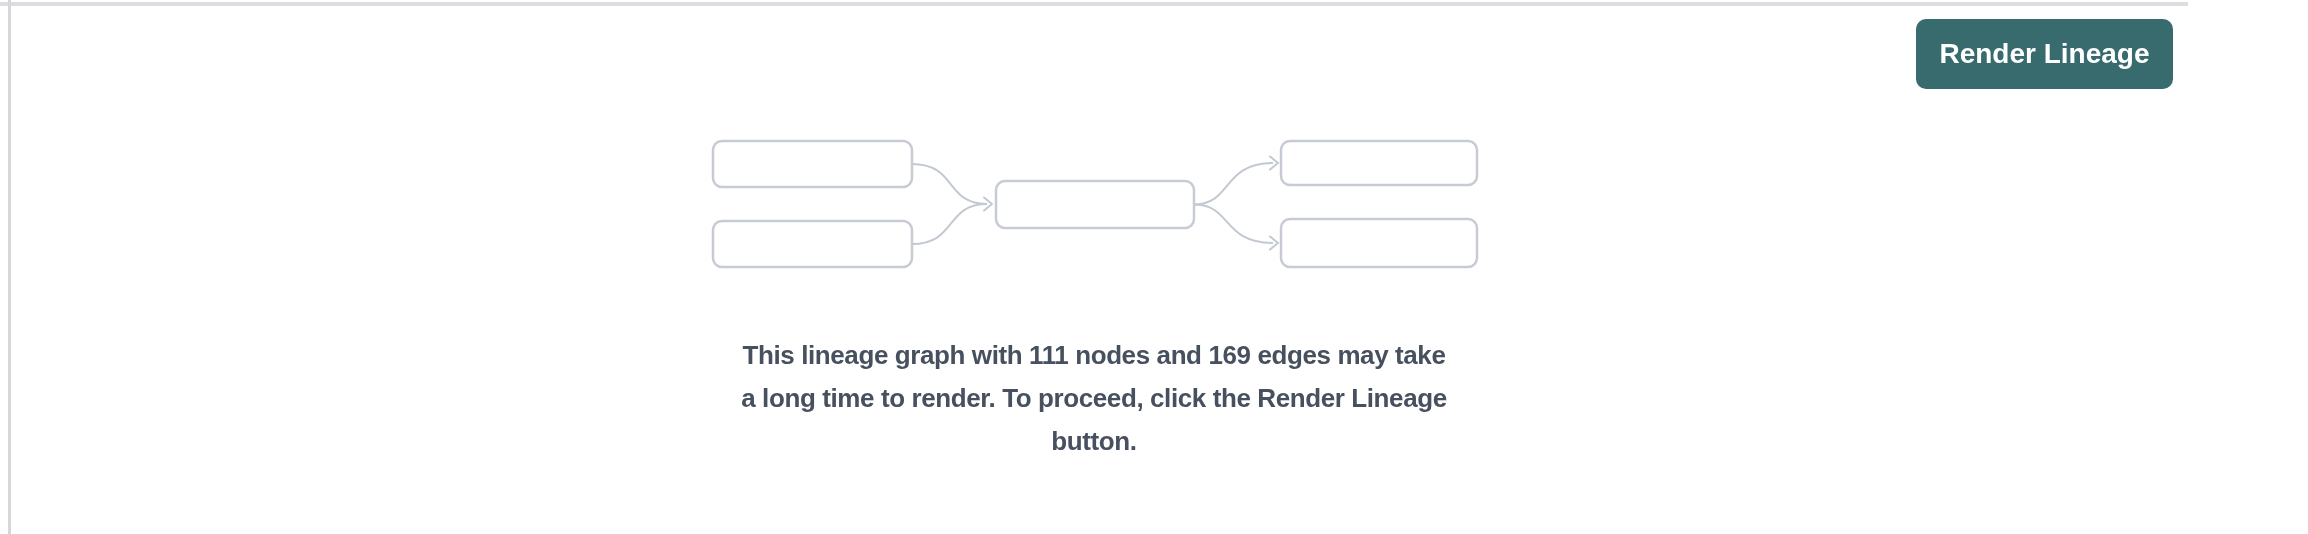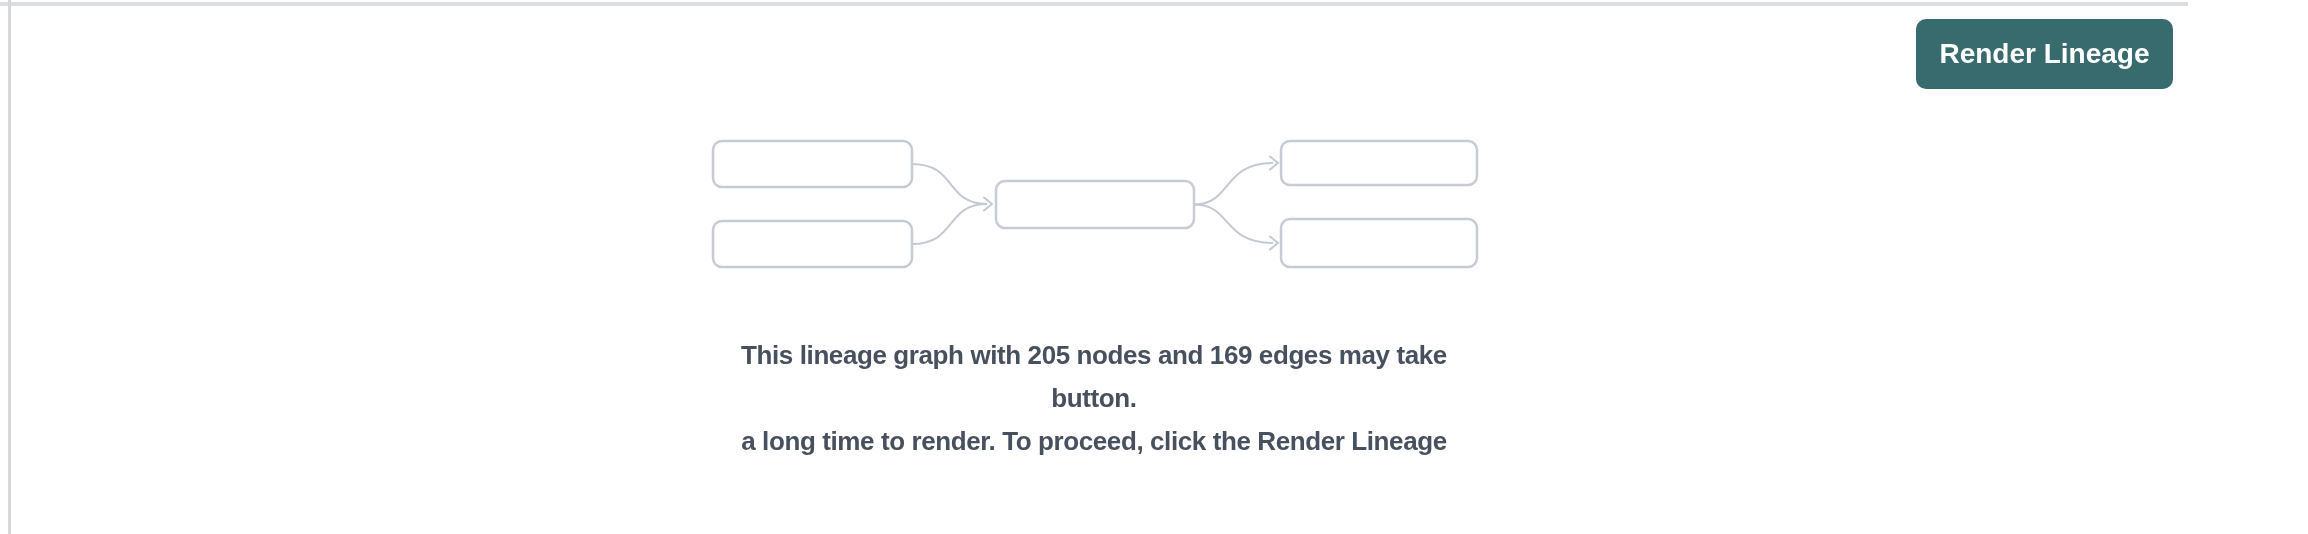--- a/index.html
+++ b/index.html
@@ -95,19 +95,19 @@
       <path class="ph-arrow" d="M563,101.5 L571,108 L563,114.5"></path>
 
       <rect class="ph-node" x="6" y="6" width="199" height="46" rx="9"></rect>
       <rect class="ph-node" x="6" y="86" width="199" height="46" rx="9"></rect>
       <rect class="ph-node" x="289" y="46" width="198" height="47" rx="9"></rect>
       <rect class="ph-node" x="574" y="6" width="196" height="44" rx="9"></rect>
       <rect class="ph-node" x="574" y="84" width="196" height="48" rx="9"></rect>
     </svg>
 
     <div class="msg">
-      <div class="msg-line">This lineage graph with 205 nodes and 169 edges may take</div>
+      <div class="msg-line">This lineage graph with 111 nodes and 169 edges may take</div>
+      <div class="msg-line">a long time to render. To proceed, click the Render Lineage</div>
       <div class="msg-line">button.</div>
-      <div class="msg-line">a long time to render. To proceed, click the Render Lineage</div>
     </div>
 
   </div>
 </div>
 
 </body></html>

